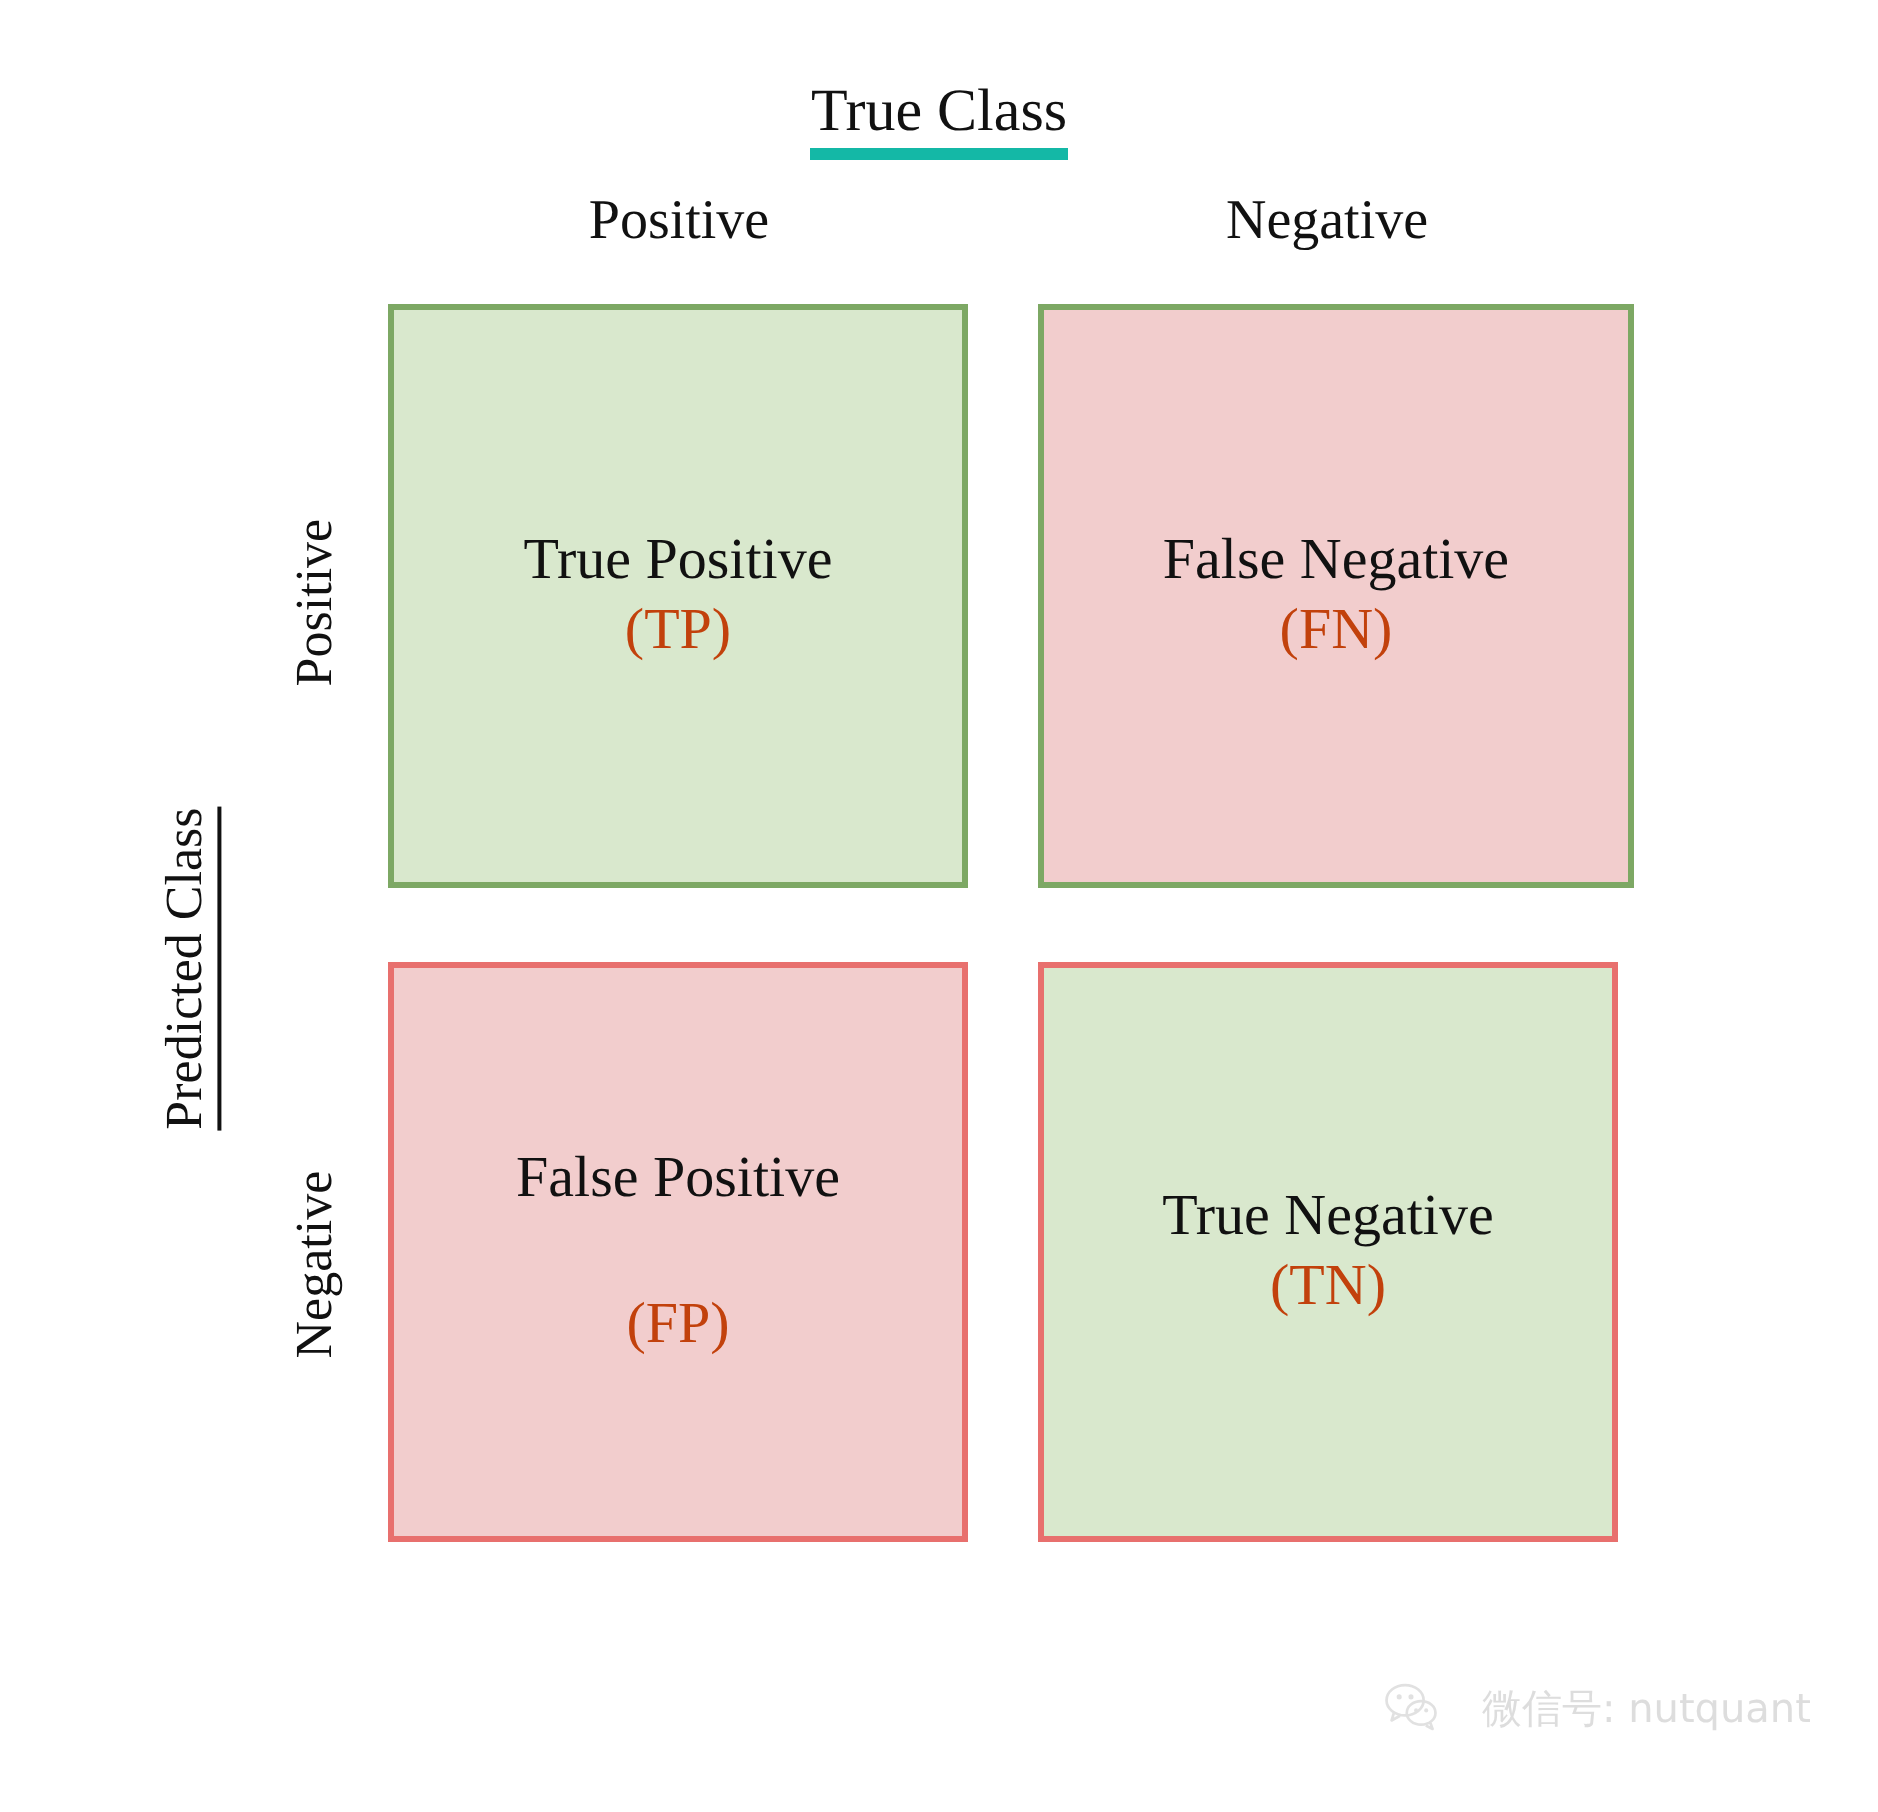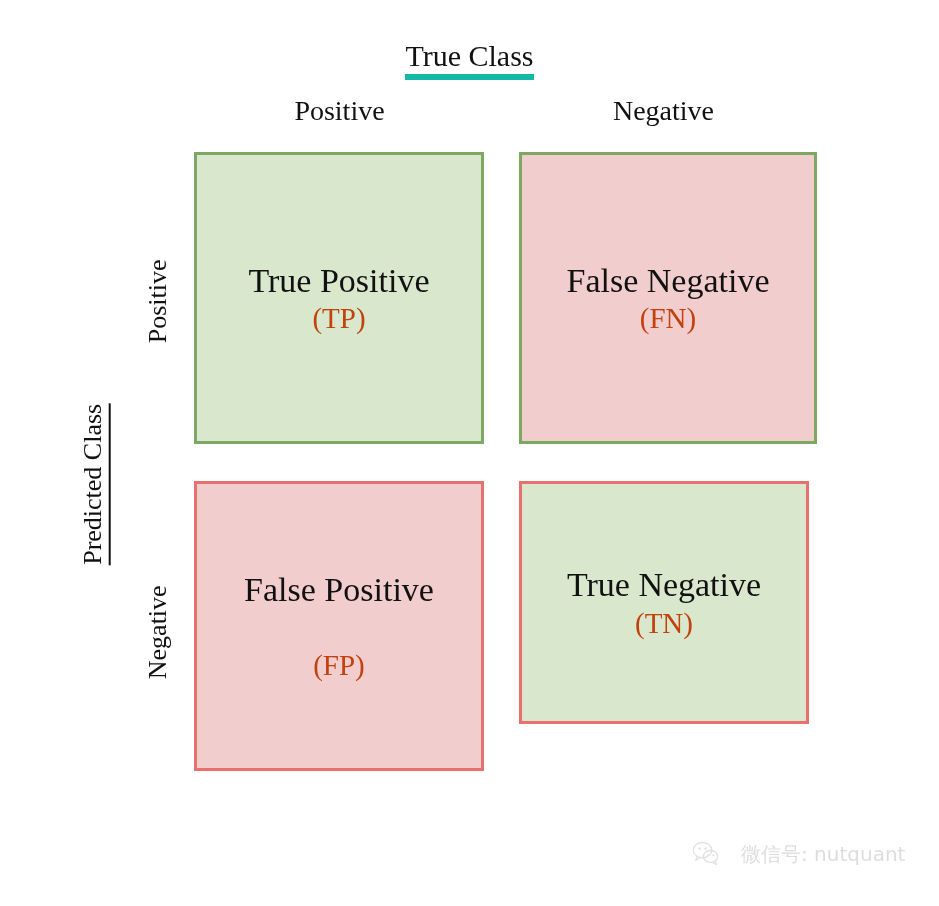--- a/index.html
+++ b/index.html
@@ -94,34 +94,34 @@
     box-sizing: border-box;
     border-width: 3px;
     border-style: solid;
     display: flex;
     flex-direction: column;
     align-items: center;
     justify-content: center;
     text-align: center;
   }
   .cell .line1 {
-    font-size: 34px;
+    font-size: 29px;
     line-height: 1.22;
     color: #111111;
   }
   .cell .line2 {
     font-size: 29px;
     line-height: 1.22;
     color: #c2410c;
   }
 
   .cell.tp { left: 194px; top: 152px; width: 290px; height: 292px; }
   .cell.fn { left: 519px; top: 152px; width: 298px; height: 292px; }
   .cell.fp { left: 194px; top: 481px; width: 290px; height: 290px; gap: 37px; }
-  .cell.tn { left: 519px; top: 481px; width: 290px; height: 243px; }
+  .cell.tn { left: 519px; top: 481px; width: 290px; height: 290px; }
 
   
   .caption {
     position: absolute;
     left: 0;
     right: 0;
     top: 856px;
     text-align: center;
     font-size: 25px;
     line-height: 1.2;

